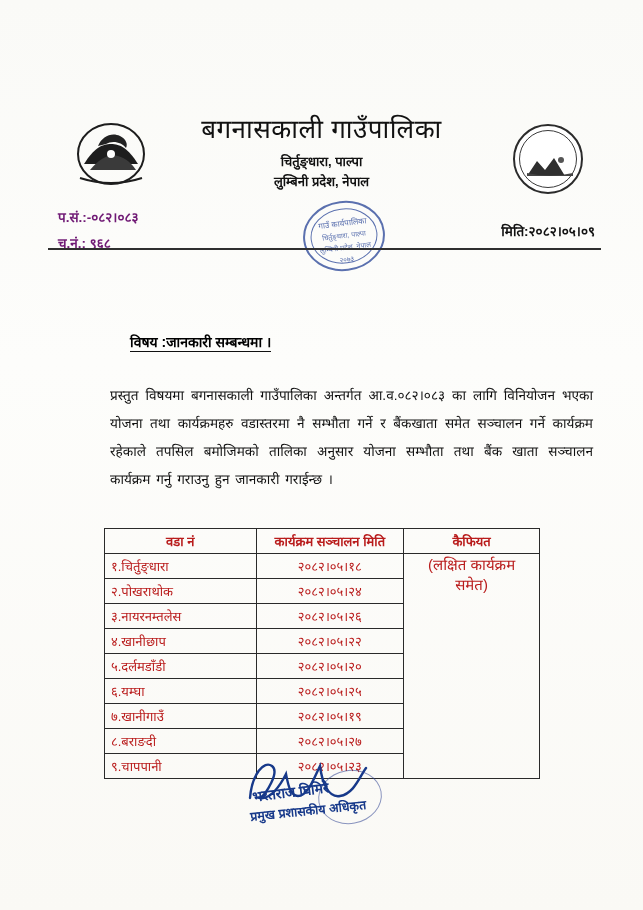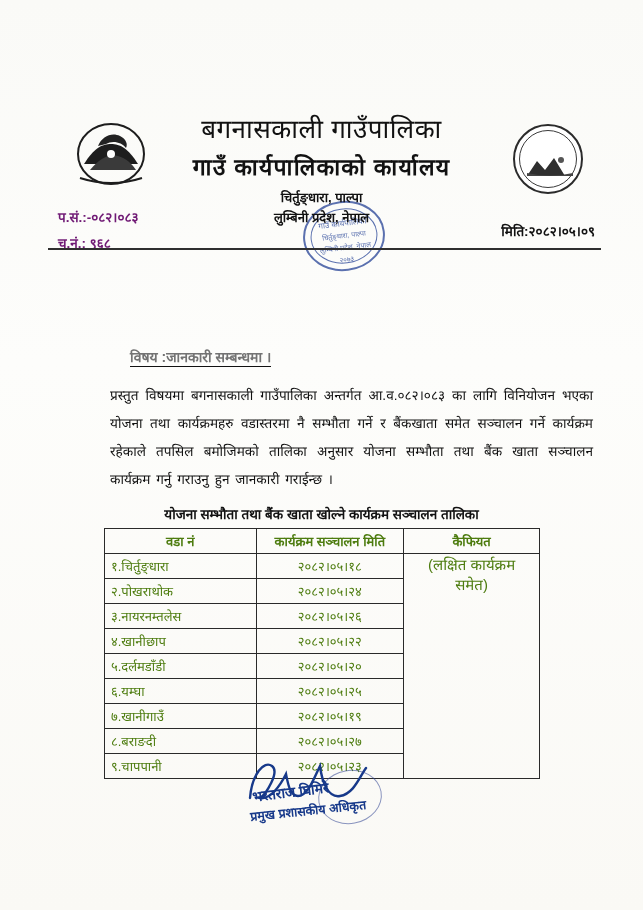--- a/index.html
+++ b/index.html
@@ -148,22 +148,21 @@
     line-height: 25px;
     color: #111;
   }
 
   .subject {
     position: absolute;
     left: 130px;
     top: 332px;
     font-size: 14px;
     font-weight: 700;
-    color: #737373;
-    margin-top: 15px;
+    color: #000000;
   }
   .subject u { text-decoration: none; border-bottom: 1px solid #111; padding-bottom: 1px;}
 
   .body-text {
     position: absolute;
     left: 62px;
     right: 50px;
     top: 382px;
     font-size: 13.6px;
     line-height: 28px;
@@ -185,21 +184,21 @@
     color: #111;
   }
 
   table.sched {
     position: absolute;
     left: 104px;
     top: 528px;
     width: 436px;
     border-collapse: collapse;
     font-size: 13px;
-    color: #4d7c0f;
+    color: #b91c1c;
   }
   table.sched th, table.sched td {
     border: 1px solid #2a2a2a;
     height: 22px;
     padding: 1px 6px;
     font-weight: 500;
   }
   table.sched th {
     font-weight: 600;
     text-align: center;
@@ -285,42 +284,40 @@
       <ellipse cx="44" cy="40" rx="33" ry="27" fill="none" stroke="#2e4a9a" stroke-width="1"></ellipse>
       <text x="44" y="30" font-size="8" fill="#2e4a9a" text-anchor="middle" font-family="'Liberation Sans',sans-serif">गाउँ कार्यपालिका</text>
       <text x="44" y="42" font-size="7" fill="#2e4a9a" text-anchor="middle" font-family="'Liberation Sans',sans-serif">चिर्तुङ्धारा, पाल्पा</text>
       <text x="44" y="54" font-size="7" fill="#2e4a9a" text-anchor="middle" font-family="'Liberation Sans',sans-serif">लुम्बिनी प्रदेश, नेपाल</text>
       <text x="44" y="66" font-size="7" fill="#2e4a9a" text-anchor="middle" font-family="'Liberation Sans',sans-serif">२०७३</text>
     </svg>
   </div>
 
   <div class="header">
     <p class="org-name">बगनासकाली गाउँपालिका</p>
-    <p class="org-office">गाउँ कार्यपालिकाको कार्यालय</p>
     <p class="org-place">चिर्तुङ्धारा, पाल्पा</p>
     <p class="org-province">लुम्बिनी प्रदेश, नेपाल</p>
   </div>
 
   <div class="meta-left">
     <div>प.सं.:-०८२।०८३</div>
     <div>च.नं.: ९६८</div>
   </div>
 
   <div class="meta-right">मिति:२०८२।०५।०९</div>
 
   <div class="rule"></div>
 
 
   <div class="subject">
     <u>विषय :जानकारी सम्बन्धमा ।</u>
   </div>
 
   <div class="body-text">प्रस्तुत विषयमा बगनासकाली गाउँपालिका अन्तर्गत आ.व.०८२।०८३ का लागि विनियोजन भएका योजना तथा कार्यक्रमहरु वडास्तरमा नै सम्भौता गर्ने र बैंकखाता समेत सञ्चालन गर्ने कार्यक्रम रहेकाले तपसिल बमोजिमको तालिका अनुसार योजना सम्भौता तथा बैंक खाता सञ्चालन कार्यक्रम गर्नु गराउनु हुन जानकारी गराईन्छ ।</div>
 
-  <div class="table-title">योजना सम्भौता तथा बैंक खाता खोल्ने कार्यक्रम सञ्चालन तालिका</div>
 
   <table class="sched">
     <thead>
       <tr>
         <th class="col-ward">वडा नं</th>
         <th class="col-date">कार्यक्रम सञ्चालन मिति</th>
         <th class="col-note">कैफियत</th>
       </tr>
     </thead>
     <tbody>

